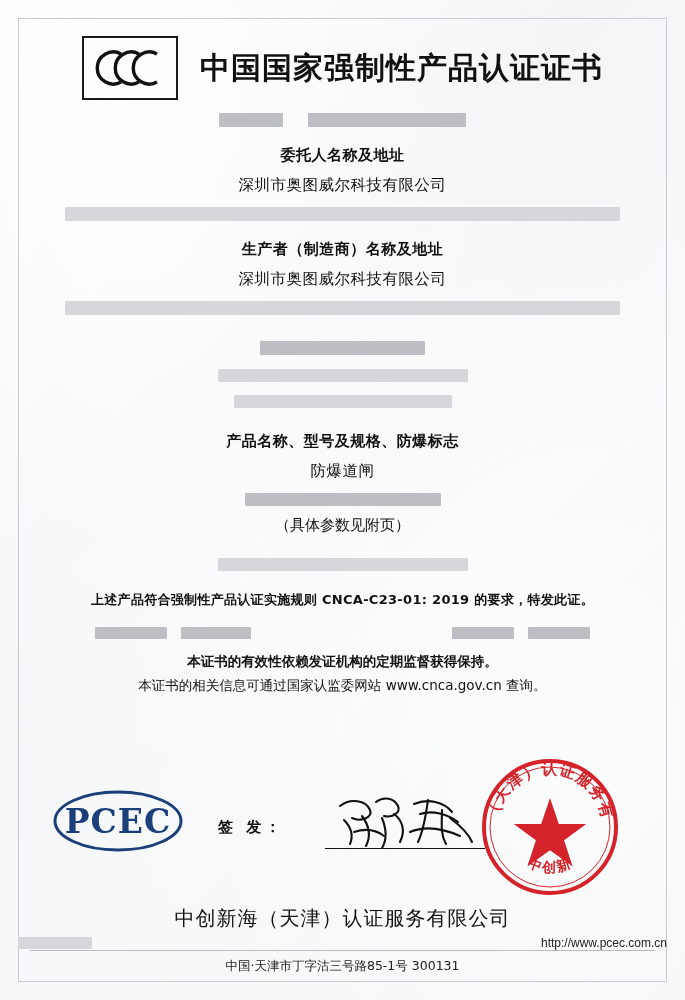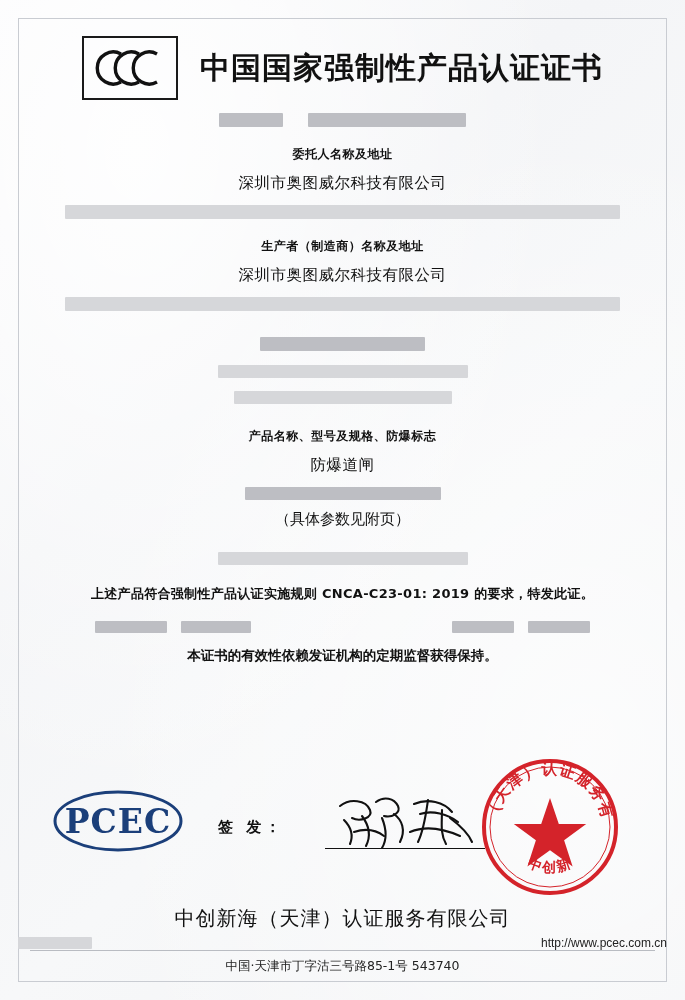--- a/index.html
+++ b/index.html
@@ -83,21 +83,21 @@
     display: inline-block;
     background: #c9cace;
     border-radius: 1px;
     vertical-align: middle;
   }
   .redacted.dark { background: #bdbec3; }
   .redacted.light { background: #d6d7da; }
 
   .label-bold {
     font-family: "DejaVu Sans", sans-serif;
-    font-size: 12px;
+    font-size: 15px;
     font-weight: bold;
     letter-spacing: 0.5px;
     color: #111;
   }
   .value-text {
     font-family: "DejaVu Sans", sans-serif;
     font-size: 15.5px;
     color: #111;
     letter-spacing: 0.5px;
   }
@@ -327,20 +327,21 @@
       <span style="display:flex;gap:14px;align-items:center;">
         <span class="redacted dark" style="width:62px;height:12px;"></span>
         <span class="redacted dark" style="width:62px;height:12px;"></span>
       </span>
     </div>
 
     <div class="sp-14"></div>
 
     <div class="row note-bold">本证书的有效性依赖发证机构的定期监督获得保持。</div>
     <div class="sp-6"></div>
+    <div class="row note-normal">本证书的相关信息可通过国家认监委网站 www.cnca.gov.cn 查询。</div>
   </div>
 
   <div class="sig-zone">
 
     <div class="pcec-logo">
       <svg width="132" height="62" viewBox="0 0 132 62">
         <ellipse cx="66" cy="31" rx="63" ry="29" fill="none" stroke="#1b3f7a" stroke-width="3"></ellipse>
         <text x="66" y="43" text-anchor="middle" font-family="DejaVu Serif, serif" font-size="33" font-weight="bold" fill="#1b3f7a" letter-spacing="1">PCEC</text>
       </svg>
     </div>
@@ -385,14 +386,14 @@
     </div>
   </div>
 
   <div class="issuer">中创新海（天津）认证服务有限公司</div>
   <div class="footer-rule"></div>
 
   <div class="footer-row">
     <span class="redacted light" style="width:74px;height:12px;"></span>
     <span class="footer-url">http://www.pcec.com.cn</span>
   </div>
-  <div class="footer-center">中国·天津市丁字沽三号路85-1号  543740</div>
+  <div class="footer-center">中国·天津市丁字沽三号路85-1号  300131</div>
 </div>
 
 </body></html>

